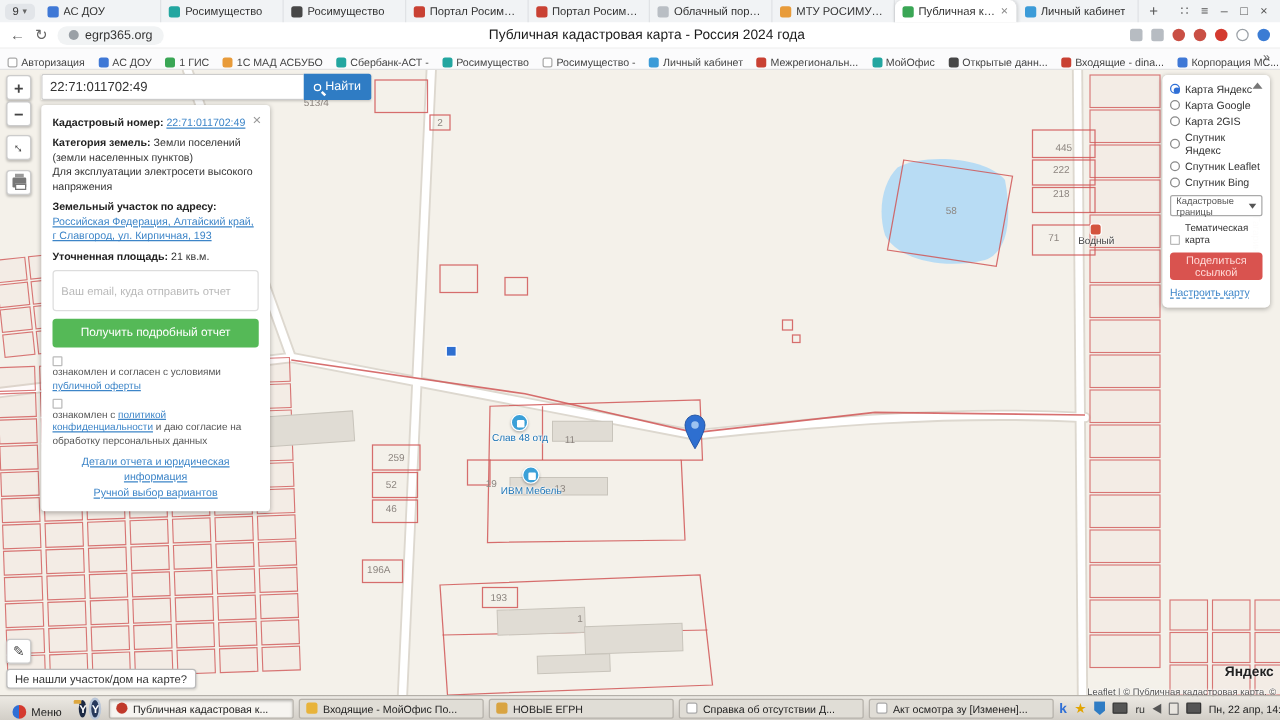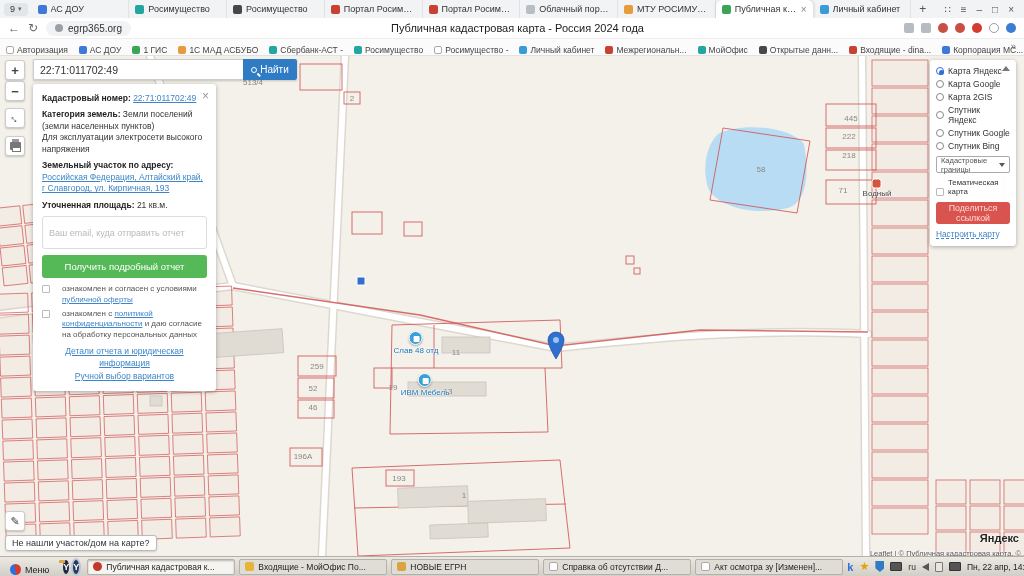--- a/index.html
+++ b/index.html
@@ -74,21 +74,21 @@
   .lens::after{content:"";position:absolute;width:4px;height:1.5px;background:#fff;transform:rotate(45deg);left:5px;top:6px;}
 
   .infocard{position:absolute;left:33px;top:84px;width:183px;background:#fff;border-radius:3px;box-shadow:0 1px 4px rgba(0,0,0,.3);padding:9px 9px 8px;font-size:8.5px;line-height:1.35;color:#333;}
   .infocard .close{position:absolute;right:7px;top:4px;color:#999;font-size:12px;}
   .infocard b{color:#222;}
   .infocard a{color:#3d85c8;text-decoration:underline;}
   .block{margin-bottom:5px;}
   .emailrow input{width:100%;height:33px;border:1px solid #ddd;border-radius:3px;padding:0 6px;font-size:9px;font-family:inherit;color:#333;}
   .emailrow input::placeholder{color:#b9b9b9;}
   .greenbtn{width:100%;height:23px;margin:6px 0 6px;background:#55b957;border:none;border-radius:3px;color:#fff;font-size:9.5px;font-family:inherit;}
-  .consent{display:flex;gap:12px;margin-bottom:4px;color:#555;font-size:8px;line-height:1.3;}
+  .consent{display:flex;gap:0;margin-bottom:4px;color:#555;font-size:8px;line-height:1.3;flex-direction:column;}
   .cbx{width:8px;height:8px;border:1px solid #bbb;border-radius:1px;flex:0 0 auto;margin-top:1px;background:#fff;}
   .centerlinks{text-align:center;margin-top:6px;}
   .centerlinks a{display:block;font-size:8.5px;margin-top:2px;}
 
   
   .layers{position:absolute;left:930px;top:60px;width:86px;background:rgba(255,255,255,.97);border-radius:4px;box-shadow:0 1px 4px rgba(0,0,0,.3);padding:6px 6px 7px;font-size:8.5px;color:#333;}
   .layers .collapse{position:absolute;right:6px;top:6px;width:0;height:0;border-left:4px solid transparent;border-right:4px solid transparent;border-bottom:5px solid #777;}
   .opt{display:flex;align-items:center;gap:4px;margin-bottom:3px;}
   .radio{width:8px;height:8px;border:1px solid #888;border-radius:50%;flex:0 0 auto;position:relative;background:#fff;}
   .opt.sel .radio{border-color:#2f6fd6;}
@@ -574,21 +574,21 @@
         <div class="opt">
           <span class="radio"></span>
           <span>Карта 2GIS</span>
         </div>
         <div class="opt">
           <span class="radio"></span>
           <span>Спутник Яндекс</span>
         </div>
         <div class="opt">
           <span class="radio"></span>
-          <span>Спутник Google</span>
+          <span>Спутник Leaflet</span>
         </div>
         <div class="opt">
           <span class="radio"></span>
           <span>Спутник Bing</span>
         </div>
       </div>
     <div class="dropdown">
       <span>Кадастровые границы</span>
       <span class="dd-arrow"></span>
     </div>

